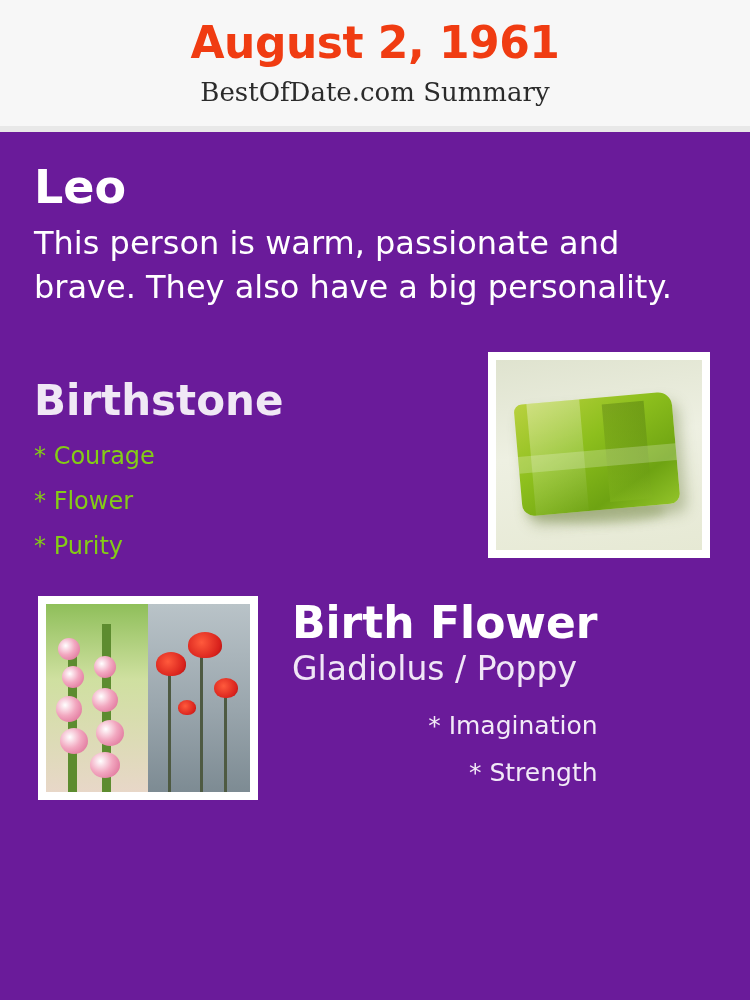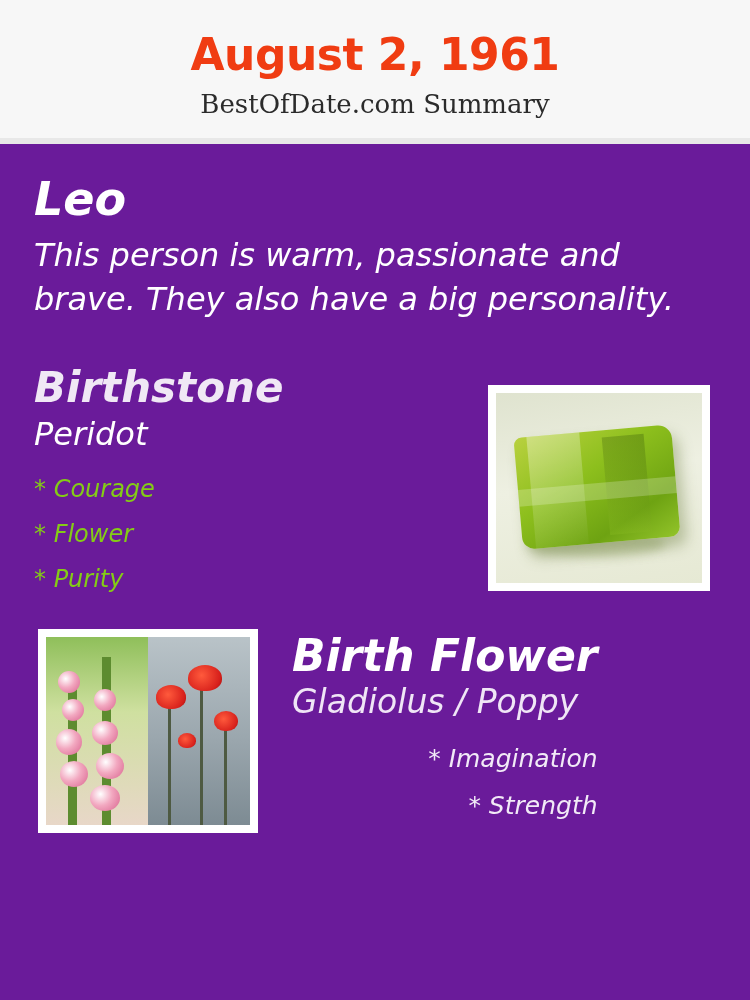--- a/index.html
+++ b/index.html
@@ -25,42 +25,40 @@
     padding: 18px 20px 16px 20px;
     text-align: center;
     border-bottom: 6px solid #e8e8e8;
   }
   .header-date {
     color: #f03c12;
     font-size: 44px;
     font-weight: bold;
     line-height: 1.15;
     letter-spacing: -0.5px;
-    margin-top: 12px;
   }
   .header-sub {
     color: #2b2b2b;
     font-size: 26px;
     line-height: 1.35;
     margin-top: 6px;
     font-family: "DejaVu Serif", serif;
   }
   .header-note {
     color: #3d4a57;
     font-size: 20px;
     margin-top: 4px;
     font-family: "DejaVu Serif", serif;
   }
   
   .body {
     flex: 1;
     background: #6a1b9a;
     padding: 30px 16px 0 34px;
     position: relative;
-    font-style: italic;
   }
   .zodiac-name {
     color: #ffffff;
     font-size: 46px;
     font-weight: bold;
     line-height: 1.1;
     margin-bottom: 10px;
   }
   .zodiac-desc {
     color: #ffffff;
@@ -252,21 +250,20 @@
   <div class="body">
 
     <div>
       <div class="zodiac-name">Leo</div>
       <div class="zodiac-desc">This person is warm, passionate and brave. They also have a big personality.</div>
     </div>
 
     <div class="stone-section">
       <div class="stone-text">
         <div class="stone-title">Birthstone</div>
-        <div class="stone-name">Peridot</div>
         <div class="trait">* Courage</div>
         <div class="trait">* Flower</div>
         <div class="trait">* Purity</div>
       </div>
       <div class="stone-img-frame">
         <div class="stone-img">
           <div class="gem-shadow"></div>
           <div class="gem">
             <div class="gem-facet"></div>
           </div>

